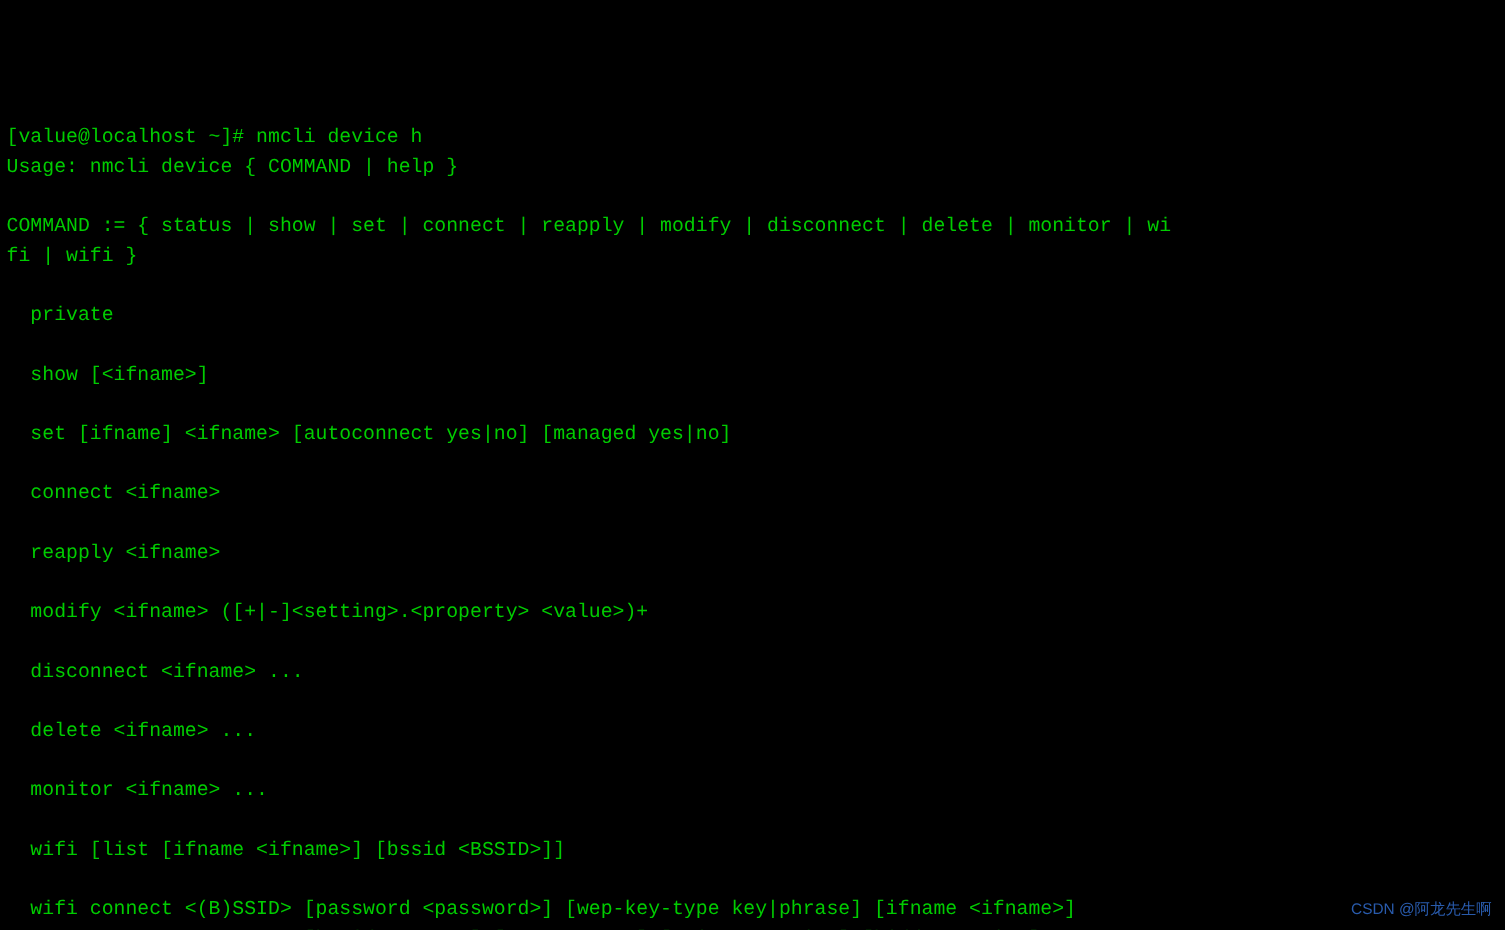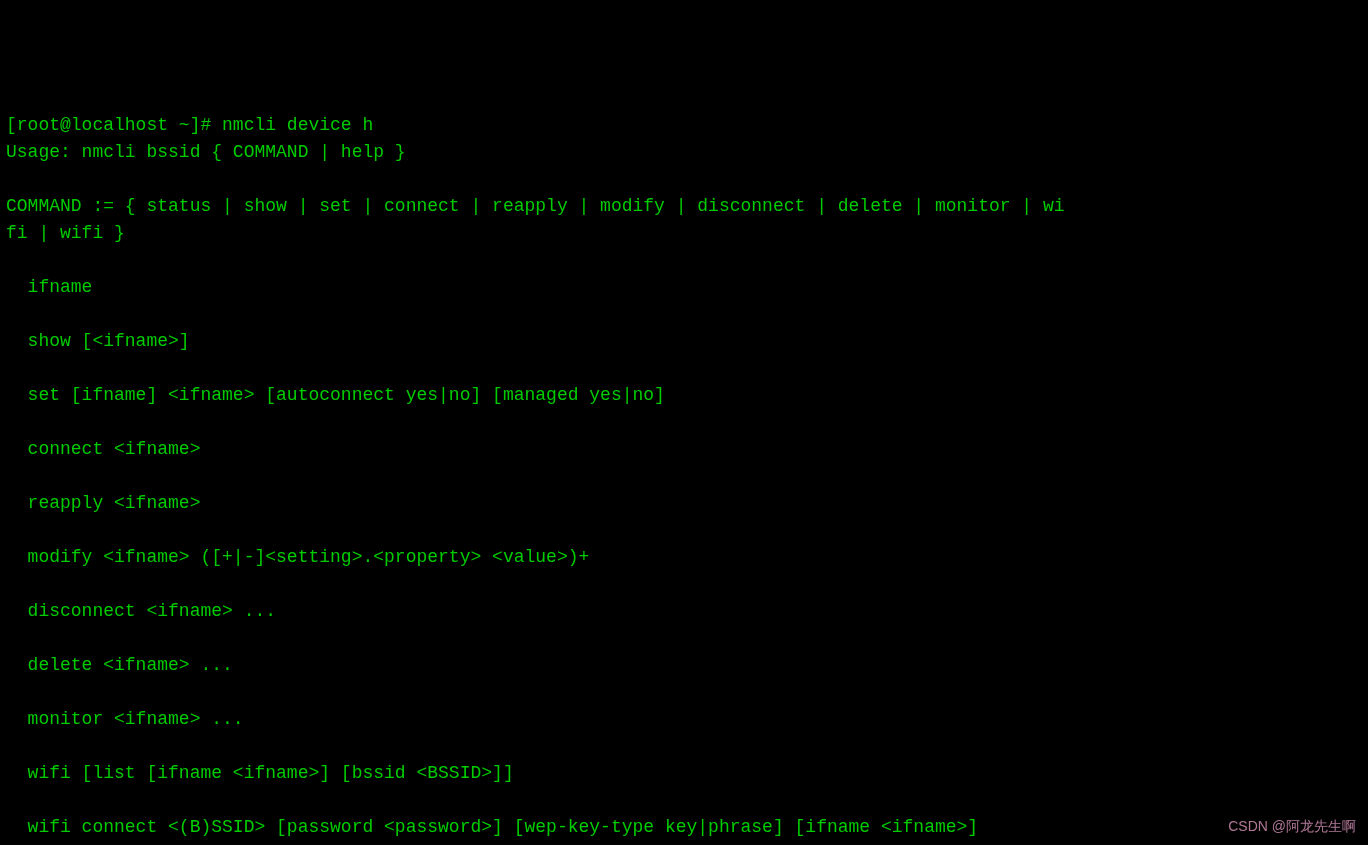--- a/index.html
+++ b/index.html
@@ -20,38 +20,38 @@
       white-space: pre;
       position: relative;
     }
     .terminal-content {
       white-space: pre;
     }
     .watermark {
       position: absolute;
       bottom: 8px;
       right: 12px;
-      color: #f9a8d4;
+      color: #3b82f6;
       font-family: Arial, sans-serif;
       font-size: 14px;
       opacity: 0.7;
     }
   </style>
 </head>
 <body>
 
 
 
-<div class="terminal-content"><span>[root@localhost ~]# nmcli device h</span>
-<span>Usage: nmcli bssid { COMMAND | help }</span>
+<div class="terminal-content"><span>[value@localhost ~]# nmcli device h</span>
+<span>Usage: nmcli device { COMMAND | help }</span>
 <span></span>
 <span>COMMAND := { status | show | set | connect | reapply | modify | disconnect | delete | monitor | wi</span>
 <span>fi | wifi }</span>
 <span></span>
-<span>  ifname</span>
+<span>  private</span>
 <span></span>
 <span>  show [&lt;ifname&gt;]</span>
 <span></span>
 <span>  set [ifname] &lt;ifname&gt; [autoconnect yes|no] [managed yes|no]</span>
 <span></span>
 <span>  connect &lt;ifname&gt;</span>
 <span></span>
 <span>  reapply &lt;ifname&gt;</span>
 <span></span>
 <span>  modify &lt;ifname&gt; ([+|-]&lt;setting&gt;.&lt;property&gt; &lt;value&gt;)+</span>

